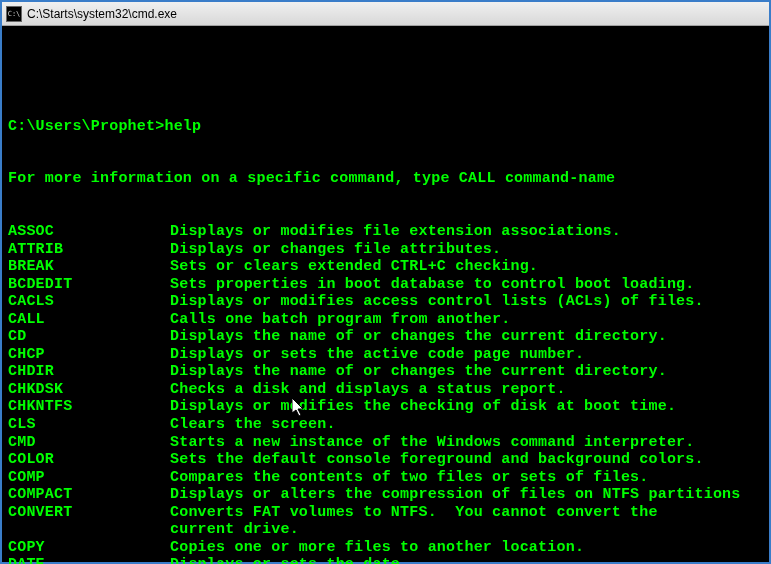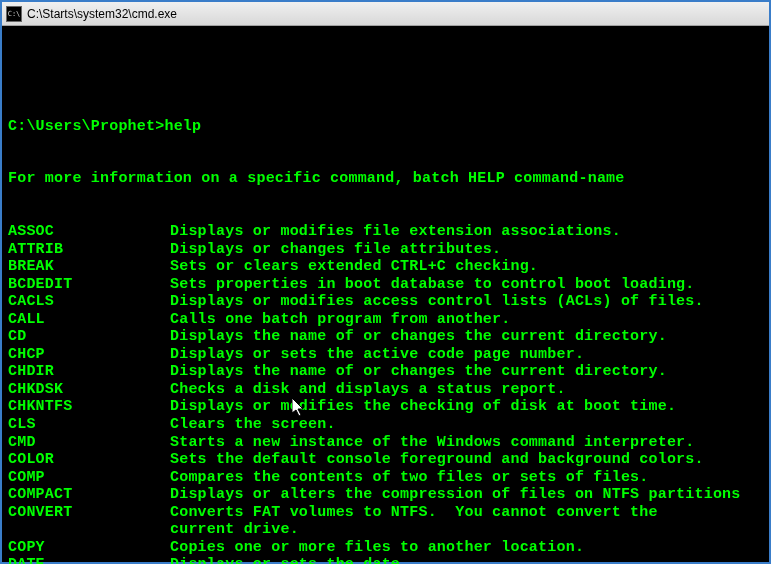--- a/index.html
+++ b/index.html
@@ -80,20 +80,20 @@
 <body>
 
 <div class="window">
   <div class="titlebar">
     <span class="titlebar-icon">C:\</span>
     <span>C:\Starts\system32\cmd.exe</span>
   </div>
   <div class="terminal">
     <div class="blank-line"></div>
     <div class="prompt-line"><span>C:\Users\Prophet&gt;</span><span>help</span></div>
-    <div>For more information on a specific command, batch HELP command-name</div>
+    <div>For more information on a specific command, type CALL command-name</div>
     <div id="cmd-list"><div class="cmd-row"><span class="cmd-name">ASSOC</span><span class="cmd-desc">Displays or modifies file extension associations.</span></div><div class="cmd-row"><span class="cmd-name">ATTRIB</span><span class="cmd-desc">Displays or changes file attributes.</span></div><div class="cmd-row"><span class="cmd-name">BREAK</span><span class="cmd-desc">Sets or clears extended CTRL+C checking.</span></div><div class="cmd-row"><span class="cmd-name">BCDEDIT</span><span class="cmd-desc">Sets properties in boot database to control boot loading.</span></div><div class="cmd-row"><span class="cmd-name">CACLS</span><span class="cmd-desc">Displays or modifies access control lists (ACLs) of files.</span></div><div class="cmd-row"><span class="cmd-name">CALL</span><span class="cmd-desc">Calls one batch program from another.</span></div><div class="cmd-row"><span class="cmd-name">CD</span><span class="cmd-desc">Displays the name of or changes the current directory.</span></div><div class="cmd-row"><span class="cmd-name">CHCP</span><span class="cmd-desc">Displays or sets the active code page number.</span></div><div class="cmd-row"><span class="cmd-name">CHDIR</span><span class="cmd-desc">Displays the name of or changes the current directory.</span></div><div class="cmd-row"><span class="cmd-name">CHKDSK</span><span class="cmd-desc">Checks a disk and displays a status report.</span></div><div class="cmd-row"><span class="cmd-name">CHKNTFS</span><span class="cmd-desc">Displays or modifies the checking of disk at boot time.</span></div><div class="cmd-row"><span class="cmd-name">CLS</span><span class="cmd-desc">Clears the screen.</span></div><div class="cmd-row"><span class="cmd-name">CMD</span><span class="cmd-desc">Starts a new instance of the Windows command interpreter.</span></div><div class="cmd-row"><span class="cmd-name">COLOR</span><span class="cmd-desc">Sets the default console foreground and background colors.</span></div><div class="cmd-row"><span class="cmd-name">COMP</span><span class="cmd-desc">Compares the contents of two files or sets of files.</span></div><div class="cmd-row"><span class="cmd-name">COMPACT</span><span class="cmd-desc">Displays or alters the compression of files on NTFS partitions</span></div><div class="cmd-row"><span class="cmd-name">CONVERT</span><span class="cmd-desc">Converts FAT volumes to NTFS.  You cannot convert the</span></div><div class="cmd-row"><span class="cmd-name"></span><span class="cmd-desc">current drive.</span></div><div class="cmd-row"><span class="cmd-name">COPY</span><span class="cmd-desc">Copies one or more files to another location.</span></div><div class="cmd-row"><span class="cmd-name">DATE</span><span class="cmd-desc">Displays or sets the date.</span></div></div>
   </div>
 </div>
 
 <svg class="cursor-arrow" width="14" height="20" viewBox="0 0 14 20">
   <path d="M0,0 L0,15 L4,12 L7,18 L9,17 L6,11 L11,11 Z" fill="white" stroke="black" stroke-width="1"></path>
 </svg>
 
 </body></html>

